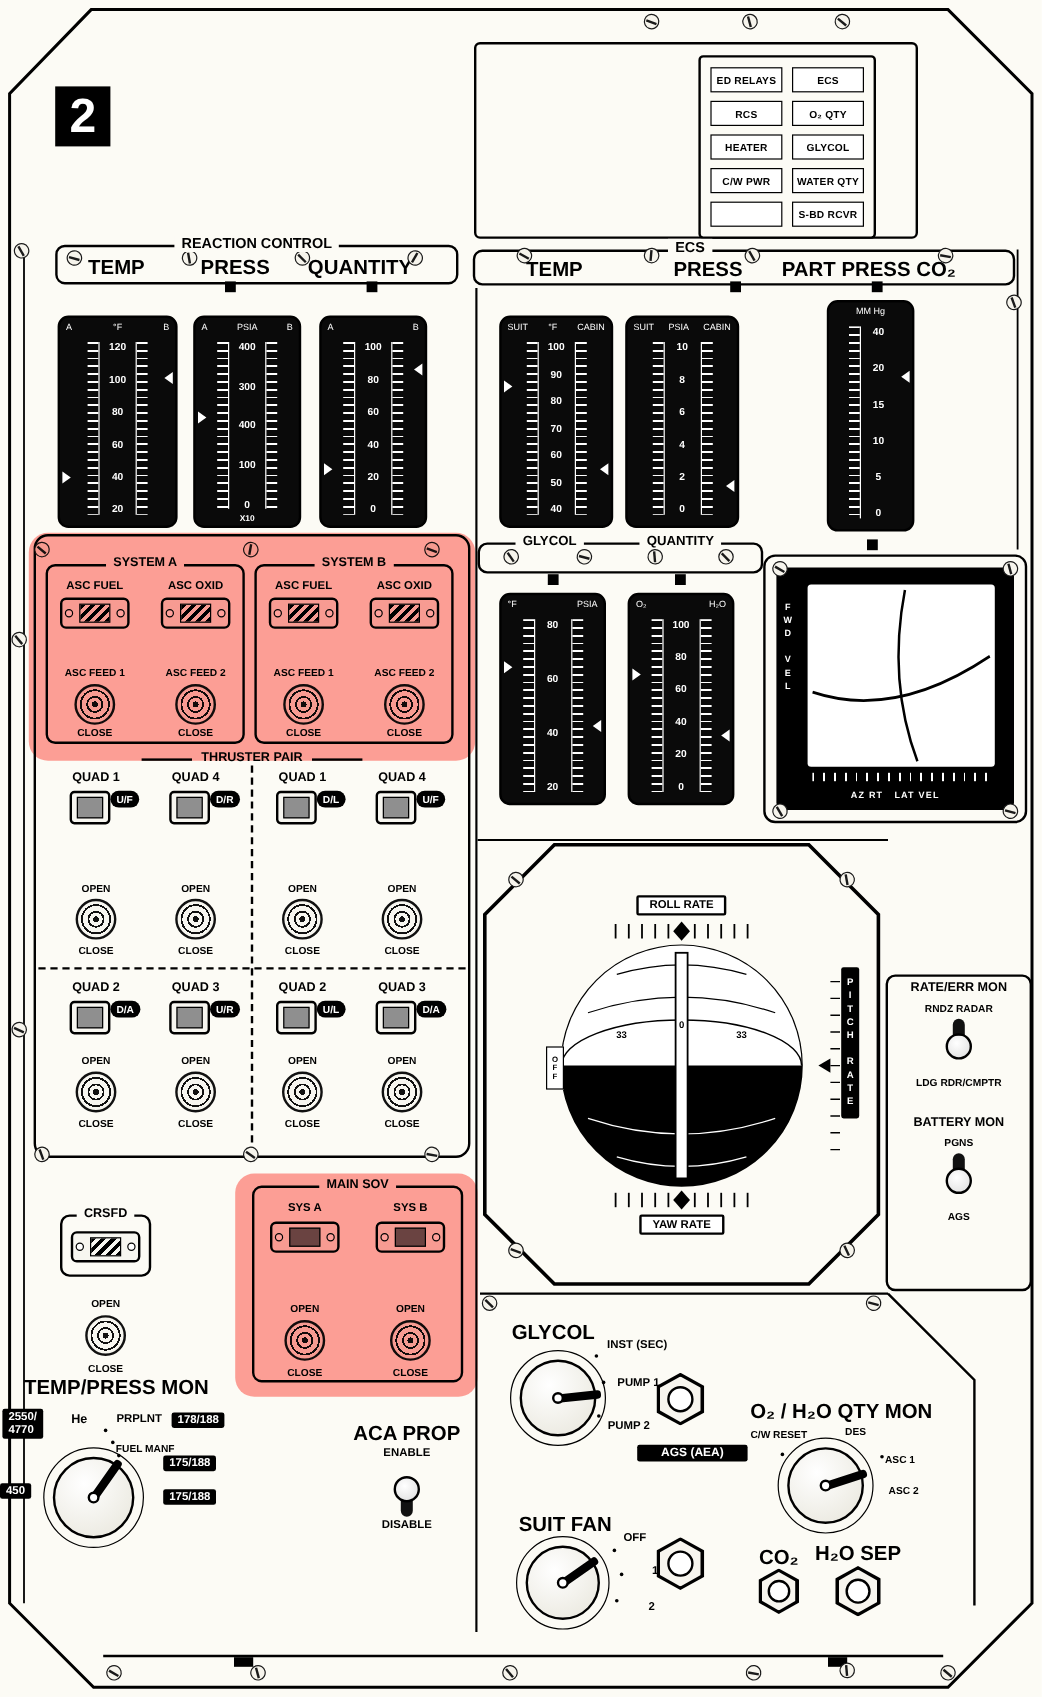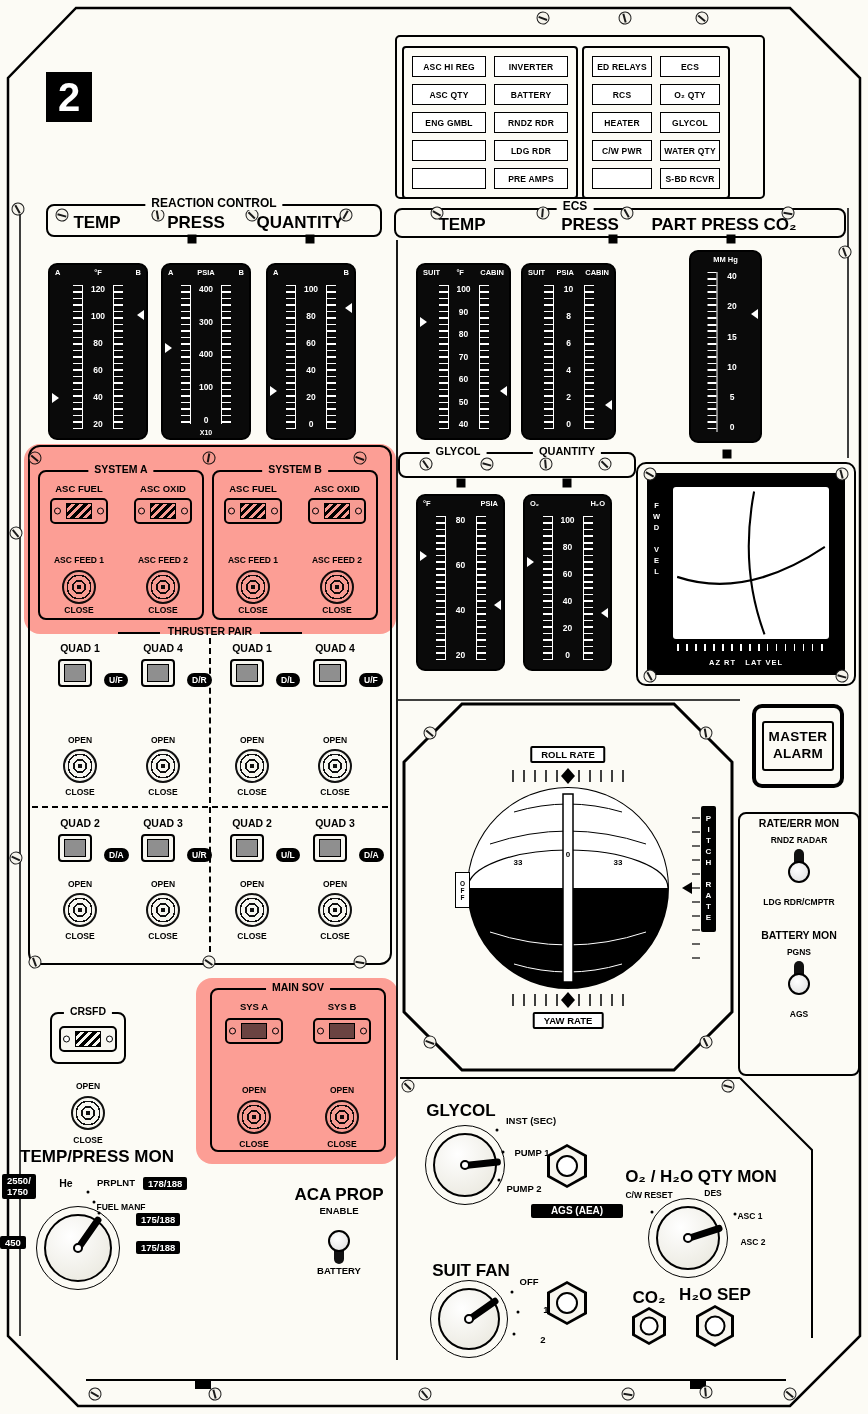--- a/index.html
+++ b/index.html
@@ -9,21 +9,21 @@
 .abs{position:absolute}
 .lbl{position:absolute;transform:translateX(-50%);font-weight:700;white-space:nowrap;font-size:9.5px;text-align:center;line-height:1.1}
 .f8{font-size:8.5px}.f9{font-size:9.5px}.f10{font-size:10.5px}.f11{font-size:17px}
 .boxtitle{position:absolute;transform:translateX(-50%);background:#fcfbf5;padding:0 6px;font-weight:700;font-size:12px;white-space:nowrap;z-index:3}
 .secbox{position:absolute;border:2.5px solid #000;border-radius:12px}
 .thin{border-width:2px;border-radius:8px}
 .pnum{position:absolute;background:#000;color:#fff;font-weight:700;display:flex;align-items:center;justify-content:center;font-size:40px}
 .wgroup{position:absolute;border:2px solid #000;border-radius:4px;background:#fcfbf5;padding:8px;display:grid;grid-template-columns:1fr 1fr;gap:7px 8px}
 .wcell{border:1.5px solid #000;background:#fff;height:21px;display:flex;align-items:center;justify-content:center;font-size:8.5px;font-weight:700;letter-spacing:.2px;white-space:nowrap}
 .gauge{position:absolute;background:#0a0a0a;border:2px solid #000;border-radius:9px;color:#fff}
-.ghead{position:absolute;top:3px;left:5px;right:5px;display:flex;justify-content:space-between;font-size:7.5px;font-weight:700}
+.ghead{position:absolute;top:3px;left:5px;right:5px;display:flex;justify-content:space-between;font-size:7.5px;font-weight:400}
 .ghead.ctr{justify-content:center}
 .gscale{position:absolute;top:20px;bottom:9px;left:50%;transform:translateX(-50%);display:flex;align-items:stretch}
 .tk{width:10px;background:repeating-linear-gradient(to bottom,#fff 0 1.5px,transparent 1.5px 6.5px)}
 .tkl{border-right:1.5px solid #fff;margin-right:3px}
 .tkr{border-left:1.5px solid #fff;margin-left:3px}
 .gnums{display:flex;flex-direction:column;justify-content:space-between;font-size:8.5px;font-weight:700;text-align:center;min-width:24px;line-height:1}
 .parr{position:absolute;width:0;height:0;border-top:5px solid transparent;border-bottom:5px solid transparent}
 .parr.pl{left:2px;border-left:7px solid #fff}
 .parr.pr{right:2px;border-right:7px solid #fff}
 .gmult{position:absolute;bottom:2px;left:50%;transform:translateX(-50%);font-size:7px;font-weight:700}
@@ -32,21 +32,21 @@
 .bsq{position:absolute;width:9px;height:9px;background:#000;transform:translate(-50%,-50%)}
 .btab{position:absolute;width:16px;height:8px;background:#000;transform:translate(-50%,-50%)}
 .ldot{position:absolute;width:3px;height:3px;background:#000;border-radius:50%;transform:translate(-50%,-50%)}
 .tb{position:absolute;width:58px;height:26px;border:2px solid #000;border-radius:5px;background:#f7f6f0;display:flex;align-items:center;justify-content:center}
 .tb::before,.tb::after{content:"";position:absolute;top:50%;width:5px;height:5px;border:1px solid #000;border-radius:50%;transform:translateY(-50%);background:#fff}
 .tb::before{left:2px}.tb::after{right:2px}
 .flag{width:26px;height:16px;border:1.5px solid #000;display:block}
 .hatch{background:repeating-linear-gradient(135deg,#000 0 3px,#f7f6f0 3px 6px)}
 .gflag{background:#8f8f8f}
 .dflag{background:#6a6a6a}
-.qasm{position:absolute;display:flex;align-items:flex-end;gap:12px}
+.qasm{position:absolute;display:flex;align-items:flex-start;gap:0}
 .qtb{width:34px;height:28px;border:2px solid #000;border-radius:4px;display:flex;align-items:center;justify-content:center;background:#f7f6f0}
 .qtb .flag{width:22px;height:18px}
 .qbadge{background:#000;color:#fff;font-weight:700;font-size:8.5px;padding:2px 5px;border-radius:7px;white-space:nowrap}
 .rsw{position:absolute;width:34px;height:34px;border-radius:50%;border:2.5px solid #111;background:radial-gradient(circle,#111 0 2.5px,#f7f6f0 2.5px 5.5px,#111 5.5px 7px,#f7f6f0 7px 11px,#111 11px 12.5px,#f7f6f0 12.5px)}
 .dashv{position:absolute;border-left:2px dashed #000}
 .dashh{position:absolute;border-top:2px dashed #000}
 .tline{position:absolute;border-top:2px solid #000}
 .xp{position:absolute;border:2.5px solid #000;border-radius:10px;background:#fcfbf5}
 .xpb{position:absolute;inset:9px;background:#000;border-radius:6px}
 .xps{position:absolute;left:26px;top:14px;right:16px;bottom:36px;background:#fff;border-radius:3px;overflow:hidden}
@@ -88,32 +88,20 @@
     <path d="M398,700 H740" fill="none" stroke="#000" stroke-width="1.5"></path>
     <path d="M400,1078 H740" fill="none" stroke="#000" stroke-width="1.8"></path>
     <path d="M740,1078 L812,1150 V1338" fill="none" stroke="#000" stroke-width="2"></path>
     <path d="M86,1380 H786" fill="none" stroke="#000" stroke-width="2"></path>
     <path d="M20,208 V1336" fill="none" stroke="#000" stroke-width="1.5"></path>
     <path d="M848,208 V458" fill="none" stroke="#000" stroke-width="1.5"></path>
   </svg>
 
   <div class="pnum" style="left:46px;top:72px;width:46px;height:50px">2</div>
 
-  <div class="wgroup" style="left:402px;top:46px;width:176px">
-    <div class="wcell">ASC HI REG</div>
-    <div class="wcell">INVERTER</div>
-    <div class="wcell">ASC QTY</div>
-    <div class="wcell">BATTERY</div>
-    <div class="wcell">ENG GMBL</div>
-    <div class="wcell">RNDZ RDR</div>
-    <div class="wcell"></div>
-    <div class="wcell">LDG RDR</div>
-    <div class="wcell"></div>
-    <div class="wcell">PRE AMPS</div>
-  </div>
   <div class="wgroup" style="left:582px;top:46px;width:148px">
     <div class="wcell">ED RELAYS</div>
     <div class="wcell">ECS</div>
     <div class="wcell">RCS</div>
     <div class="wcell">O₂ QTY</div>
     <div class="wcell">HEATER</div>
     <div class="wcell">GLYCOL</div>
     <div class="wcell">C/W PWR</div>
     <div class="wcell">WATER QTY</div>
     <div class="wcell"></div>
@@ -430,26 +418,20 @@
       </div>
       <div class="qbadge">D/A</div>
     </div>
   <div class="lbl f8" style="left:252px;top:880px">OPEN</div>
   <div class="lbl f8" style="left:335px;top:880px">OPEN</div>
   <div class="rsw" style="left:235px;top:893px"></div>
   <div class="rsw" style="left:318px;top:893px"></div>
   <div class="lbl f8" style="left:252px;top:932px">CLOSE</div>
   <div class="lbl f8" style="left:335px;top:932px">CLOSE</div>
 
-  <div class="malarm" style="left:752px;top:704px;width:92px;height:84px">
-    <div class="mInner">
-      <div>MASTER</div>
-      <div>ALARM</div>
-    </div>
-  </div>
 
   <div class="abs" style="left:398px;top:698px;width:340px;height:380px">
     <svg width="340" height="380" viewBox="0 0 340 380">
       <polygon points="64,6 276,6 334,64 334,314 276,372 64,372 6,314 6,64" fill="#fcfbf5" stroke="#000" stroke-width="3"></polygon>
       <g stroke="#000" stroke-width="1.5">
         <line x1="115" y1="72" x2="115" y2="84"></line>
           <line x1="126" y1="72" x2="126" y2="84"></line>
           <line x1="137" y1="72" x2="137" y2="84"></line>
           <line x1="148" y1="72" x2="148" y2="84"></line>
           <line x1="159" y1="72" x2="159" y2="84"></line>
@@ -543,21 +525,21 @@
   <div class="lbl f8" style="left:254px;top:1086px">OPEN</div>
   <div class="lbl f8" style="left:342px;top:1086px">OPEN</div>
   <div class="rsw" style="left:237px;top:1100px"></div>
   <div class="rsw" style="left:325px;top:1100px"></div>
   <div class="lbl f8" style="left:254px;top:1140px">CLOSE</div>
   <div class="lbl f8" style="left:342px;top:1140px">CLOSE</div>
 
   <div class="lbl f11" style="left:97px;top:1148px">TEMP/PRESS MON</div>
   <div class="badge" style="left:2px;top:1174px">
     <div>2550/</div>
-    <div>1750</div>
+    <div>4770</div>
   </div>
   <div class="lbl f10" style="left:66px;top:1178px">He</div>
   <div class="lbl f9" style="left:116px;top:1178px">PRPLNT</div>
   <div class="badge" style="left:143px;top:1177px">178/188</div>
   <div class="lbl f8" style="left:121px;top:1203px">FUEL MANF</div>
   <div class="badge" style="left:136px;top:1213px">175/188</div>
   <div class="lbl f8" style="left:99px;top:1227px">OXID</div>
   <div class="lbl f8" style="left:99px;top:1237px">MANF</div>
   <div class="badge" style="left:136px;top:1241px">175/188</div>
   <div class="badge" style="left:0;top:1236px">450</div>
@@ -569,21 +551,21 @@
   <div class="ldot" style="left:88px;top:1192px"></div>
   <div class="ldot" style="left:94px;top:1202px"></div>
   <div class="ldot" style="left:99px;top:1213px"></div>
 
   <div class="lbl f11" style="left:339px;top:1186px">ACA PROP</div>
   <div class="lbl f9" style="left:339px;top:1206px">ENABLE</div>
   <div class="bat down" style="left:324px;top:1218px">
       <span class="stem"></span>
       <span class="base"></span>
     </div>
-  <div class="lbl f9" style="left:339px;top:1266px">BATTERY</div>
+  <div class="lbl f9" style="left:339px;top:1266px">DISABLE</div>
 
   <div class="lbl f11" style="left:461px;top:1102px">GLYCOL</div>
   <div class="knob" style="left:425px;top:1125px;width:80px;height:80px">
       <div class="kring"></div>
       <div class="kptr" style="transform:rotate(-6deg)"></div>
       <div class="kdot"></div>
     </div>
   <div class="lbl f9" style="left:531px;top:1116px">INST (SEC)</div>
   <div class="lbl f9" style="left:532px;top:1148px">PUMP 1</div>
   <div class="lbl f9" style="left:524px;top:1184px">PUMP 2</div>

